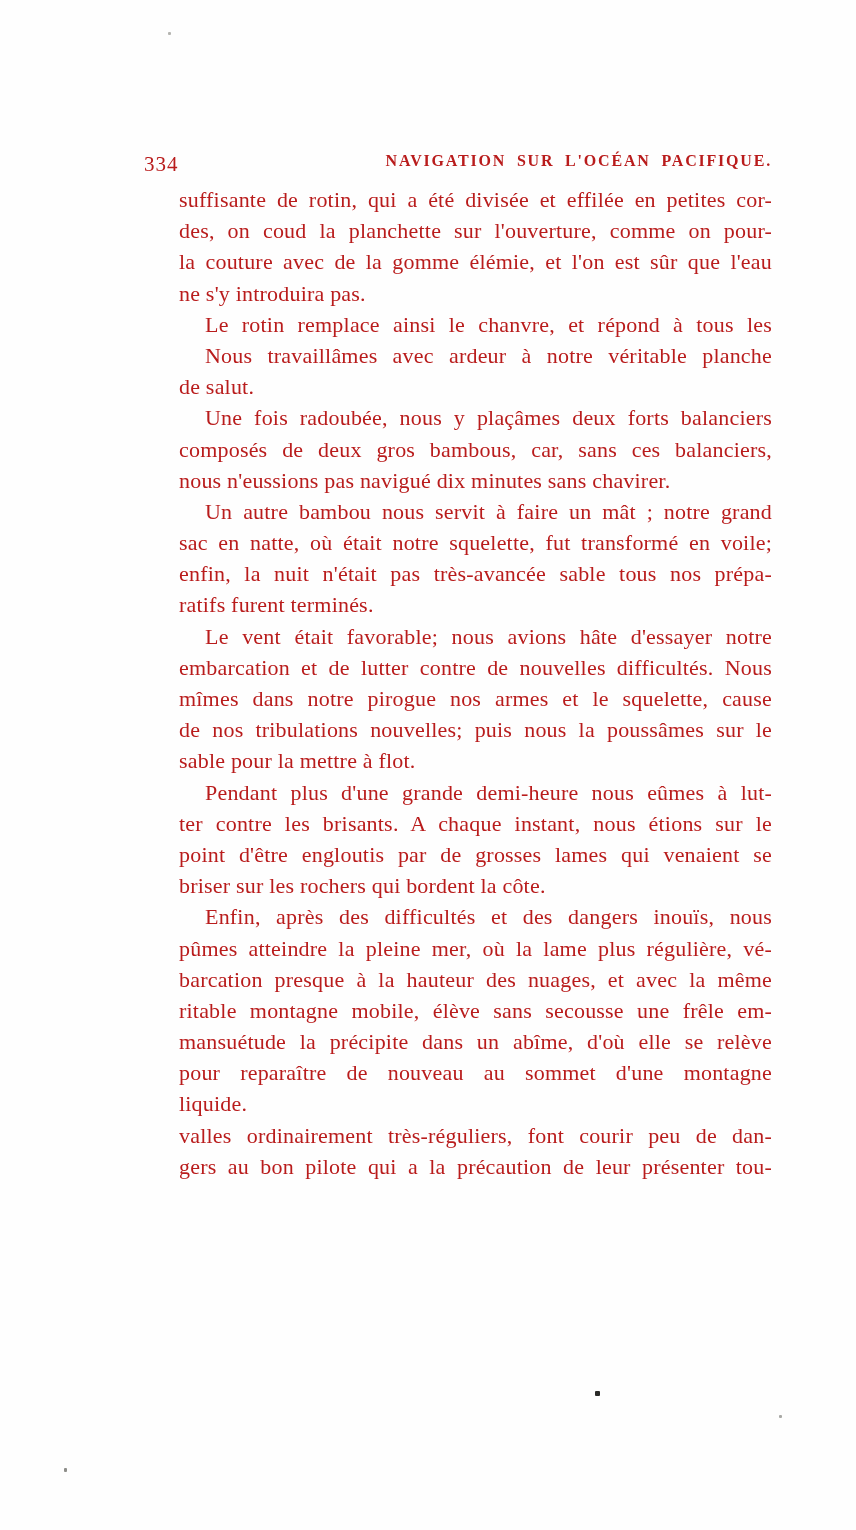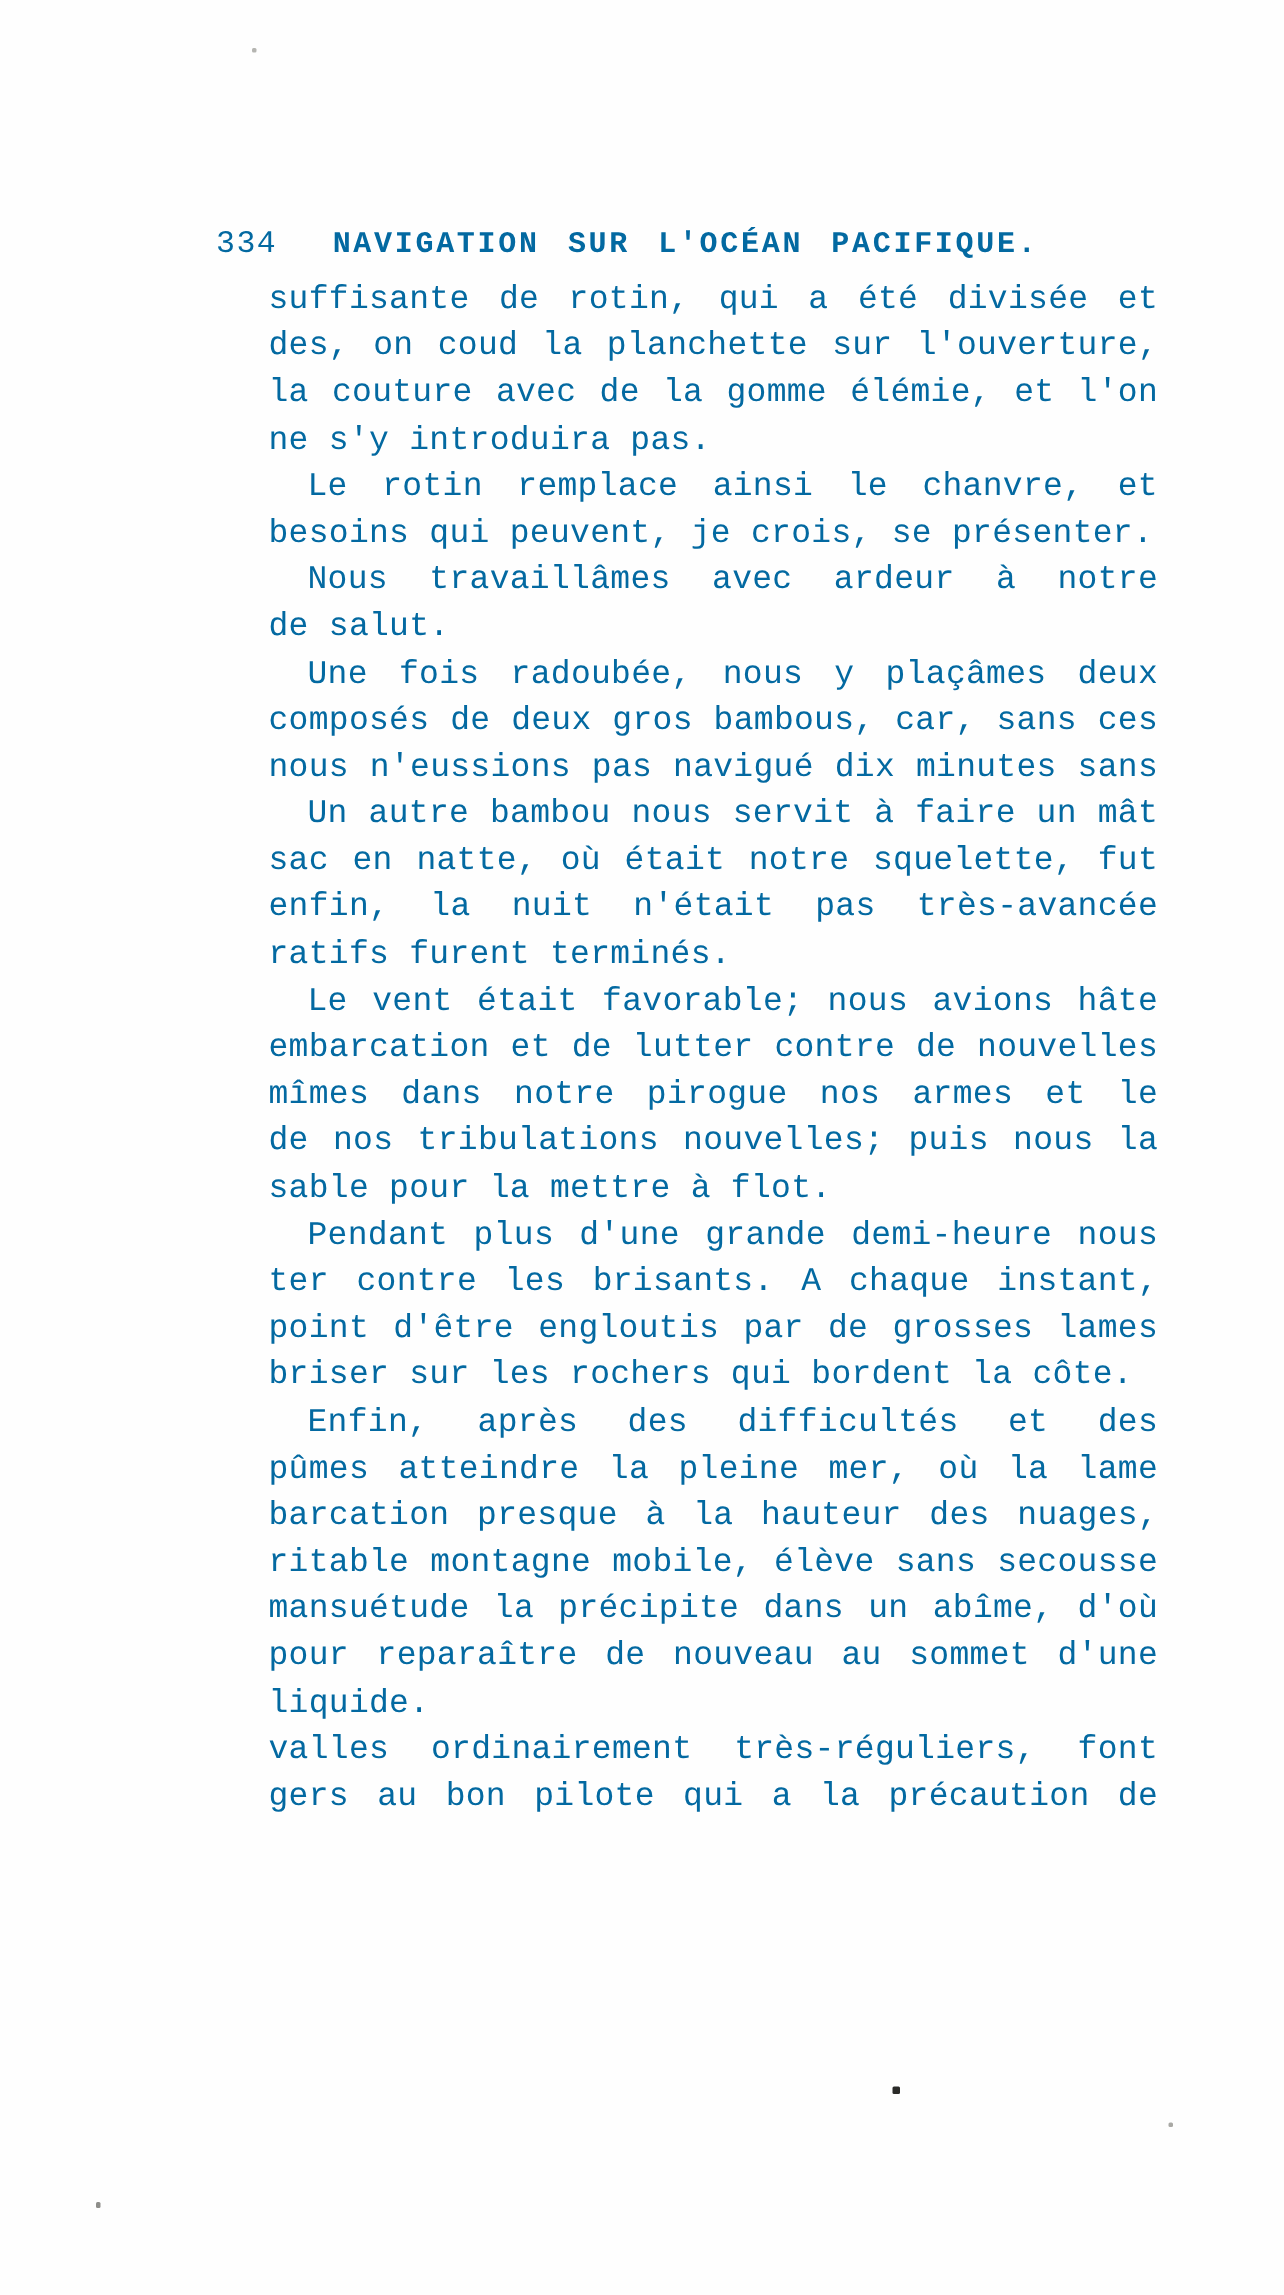--- a/index.html
+++ b/index.html
@@ -6,40 +6,40 @@
     margin: 0;
     padding: 0;
     background: #ffffff;
   }
   .page {
     position: relative;
     width: 856px;
     height: 1530px;
     background: #fefefe;
     overflow: hidden;
-    font-family: Liberation Mono, monospace;
-    color: #0369a1;
+    font-family: Liberation Serif, serif;
+    color: #b91c1c;
   }
   .running-head {
     position: absolute;
     left: 142px;
     top: 150px;
     width: 630px;
     height: 28px;
   }
   .page-num {
     position: absolute;
     left: 2px;
     top: 2px;
     font-size: 21px;
     letter-spacing: 1px;
   }
   .head-title {
-    text-align: center;
-    font-size: 20px;
+    text-align: right;
+    font-size: 16px;
     font-weight: 700;
     letter-spacing: 1.8px;
     word-spacing: 5px;
     white-space: nowrap;
     padding-top: 2px;
   }
   .text-body {
     position: absolute;
     left: 142px;
     top: 184px;
@@ -79,21 +79,20 @@
     <div class="page-num">334</div>
     <div class="head-title">NAVIGATION SUR L'OCÉAN PACIFIQUE.</div>
   </div>
 
   <div class="text-body">
       <div class="line">suffisante de rotin, qui a été divisée et effilée en petites cor-</div>
       <div class="line">des, on coud la planchette sur l'ouverture, comme on pour-</div>
       <div class="line">la couture avec de la gomme élémie, et l'on est sûr que l'eau</div>
       <div class="line para-end">ne s'y introduira pas.</div>
       <div class="line indent">Le rotin remplace ainsi le chanvre, et répond à tous les</div>
-      <div class="line para-end">besoins qui peuvent, je crois, se présenter.</div>
       <div class="line indent">Nous travaillâmes avec ardeur à notre véritable planche</div>
       <div class="line para-end">de salut.</div>
       <div class="line indent">Une fois radoubée, nous y plaçâmes deux forts balanciers</div>
       <div class="line">composés de deux gros bambous, car, sans ces balanciers,</div>
       <div class="line para-end">nous n'eussions pas navigué dix minutes sans chavirer.</div>
       <div class="line indent">Un autre bambou nous servit à faire un mât ; notre grand</div>
       <div class="line">sac en natte, où était notre squelette, fut transformé en voile;</div>
       <div class="line">enfin, la nuit n'était pas très-avancée sable tous nos prépa-</div>
       <div class="line para-end">ratifs furent terminés.</div>
       <div class="line indent">Le vent était favorable; nous avions hâte d'essayer notre</div>

